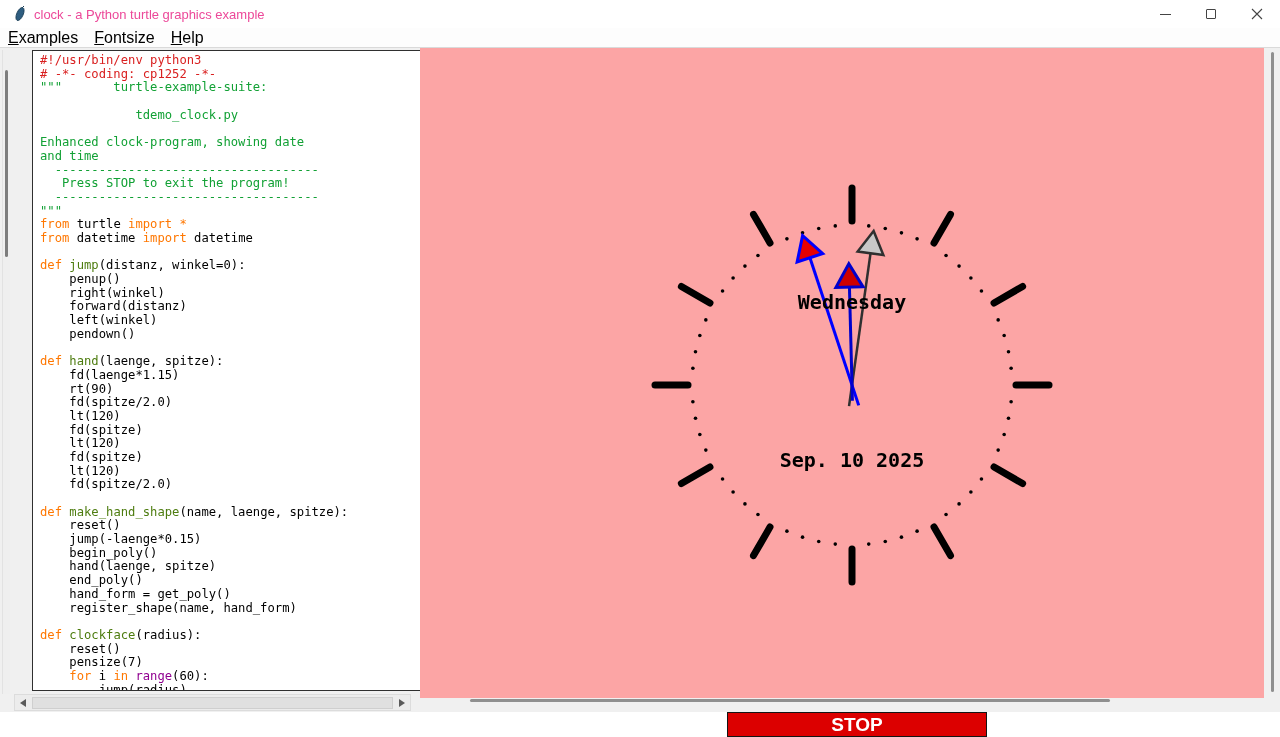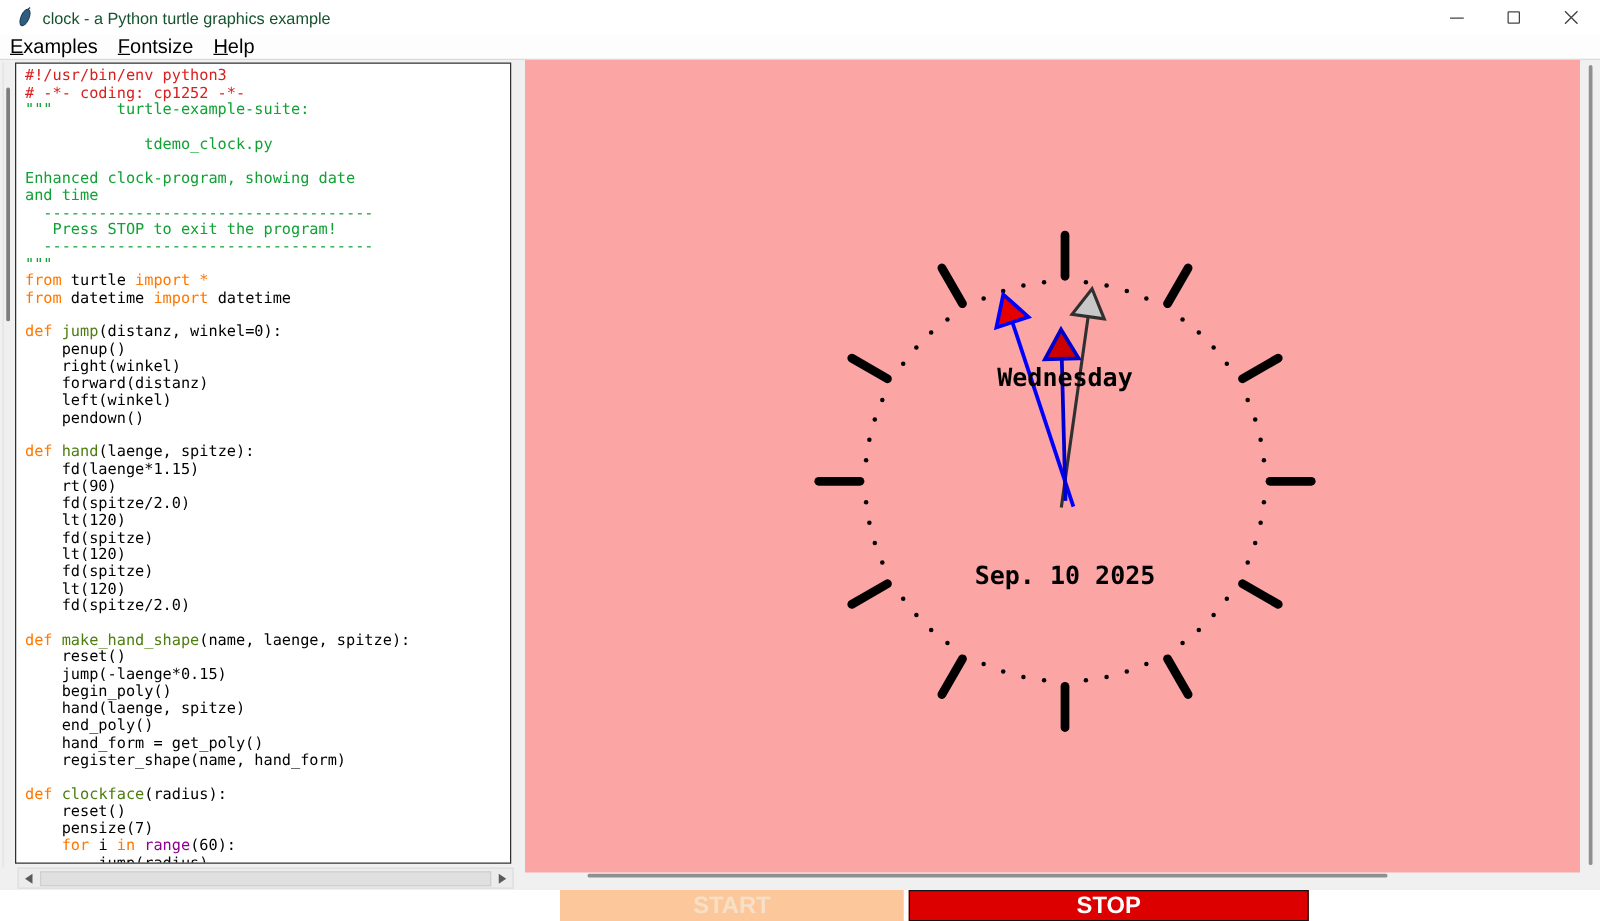--- a/index.html
+++ b/index.html
@@ -3,40 +3,40 @@
 <meta charset="utf-8">
 <style>
   * { margin:0; padding:0; box-sizing:border-box; }
   html,body { width:1280px; height:737px; overflow:hidden; background:#f0f0f0;
               font-family:"Liberation Sans", sans-serif; }
   .screen { position:relative; width:1280px; height:737px; background:#f0f0f0; }
 
   
   .titlebar { position:absolute; left:0; top:0; width:1280px; height:28px; background:#ffffff; }
   .app-icon { position:absolute; left:11px; top:5px; width:18px; height:18px; }
-  .title { position:absolute; left:34px; top:7px; font-size:13px; color:#14532d; }
+  .title { position:absolute; left:34px; top:7px; font-size:13px; color:#ec4899; }
   .win-controls { position:absolute; right:0; top:0; height:28px; display:flex; }
   .wbtn { width:46px; height:28px; display:flex; align-items:center; justify-content:center; }
   .glyph-min { display:block; width:11px; height:1px; background:#444; }
   .glyph-max { display:block; width:10px; height:10px; border:1px solid #444; border-radius:1px; }
 
   
   .menubar { position:absolute; left:0; top:28px; width:1280px; height:20px; background:#fdfdfd;
              border-bottom:1px solid #dadada; display:flex; align-items:center; }
   .menu-item { font-size:16px; color:#000; padding:0 8px; height:20px; line-height:19px; }
   .menu-item .mkey { text-decoration:underline; }
 
   
   .workspace { position:absolute; left:0; top:48px; width:1280px; height:664px; background:#f0f0f0; }
 
   .left-scroll { position:absolute; left:2px; top:2px; width:8px; height:644px; background:#efefef;
                  border-left:1px solid #e2e2e2; }
   .left-thumb { position:absolute; left:2px; top:20px; width:3px; height:187px; background:#7d7d7d; border-radius:2px; }
 
-  .code-widget { position:absolute; left:12px; top:2px; width:397px; height:641px; background:#ffffff;
+  .code-widget { position:absolute; left:32px; top:2px; width:397px; height:641px; background:#ffffff;
                  border:1px solid #2f2f2f; overflow:hidden; }
   .code-text { position:absolute; left:7px; top:3px; white-space:pre;
                font-family:"DejaVu Sans Mono", monospace; font-size:12.2px; line-height:13.7px; color:#000; }
   .cl { height:13.7px; }
   .tk-com { color:#d92020; }
   .tk-kw  { color:#ff7700; }
   .tk-def { color:#4d7c0f; }
   .tk-str { color:#12a135; }
   .tk-blt { color:#900090;margin-top:32px; }
   .tk-pln { color:#000000; }
@@ -53,21 +53,21 @@
   .canvas-vthumb { position:absolute; left:1271px; top:4px; width:3px; height:640px; background:#8f8f8f; border-radius:2px; }
   .canvas-hthumb { position:absolute; left:470px; top:651px; width:640px; height:3px; background:#8f8f8f; border-radius:2px; }
 
   
   .bottombar { position:absolute; left:0; top:712px; width:1280px; height:25px; background:#ffffff; }
   .status { position:absolute; left:0; top:0; width:438px; height:25px; background:#d4d4f2;
             color:#ea0000; font-size:20px; line-height:24px; text-align:center; }
   .btn { position:absolute; top:0; height:25px; border:none; font-family:"Liberation Sans", sans-serif;
          font-size:19px; font-weight:bold; line-height:23px; text-align:center; padding:0; }
   .btn.start { left:448px; width:275px; background:#fcc89b; color:#f6e0c7; }
-  .btn.stop  { left:727px; width:320px; background:#dc0000; color:#ffffff; border:1px solid #141414; }
+  .btn.stop  { left:727px; width:260px; background:#dc0000; color:#ffffff; border:1px solid #141414; }
   .btn.clear { left:1005px; width:275px; background:#fcc89b; color:#f6e0c7; }
 </style>
 </head>
 <body>
 
 <div class="screen">
 
   <div class="titlebar">
     <span class="app-icon">
       <svg width="18" height="18" viewBox="0 0 18 18">
@@ -184,17 +184,16 @@
           <text x="432" y="261" text-anchor="middle" style="font-family:'DejaVu Sans Mono',monospace;font-weight:bold;font-size:20px;" fill="#000">Wednesday</text>
           <text x="432" y="419" text-anchor="middle" style="font-family:'DejaVu Sans Mono',monospace;font-weight:bold;font-size:20px;" fill="#000">Sep. 10 2025</text>
         </svg>
     </div>
 
     <div class="canvas-vthumb"></div>
     <div class="canvas-hthumb"></div>
   </div>
 
   <div class="bottombar">
-    <button class="btn start">START</button>
     <button class="btn stop">STOP</button>
   </div>
 
 </div>
 
 </body></html>

